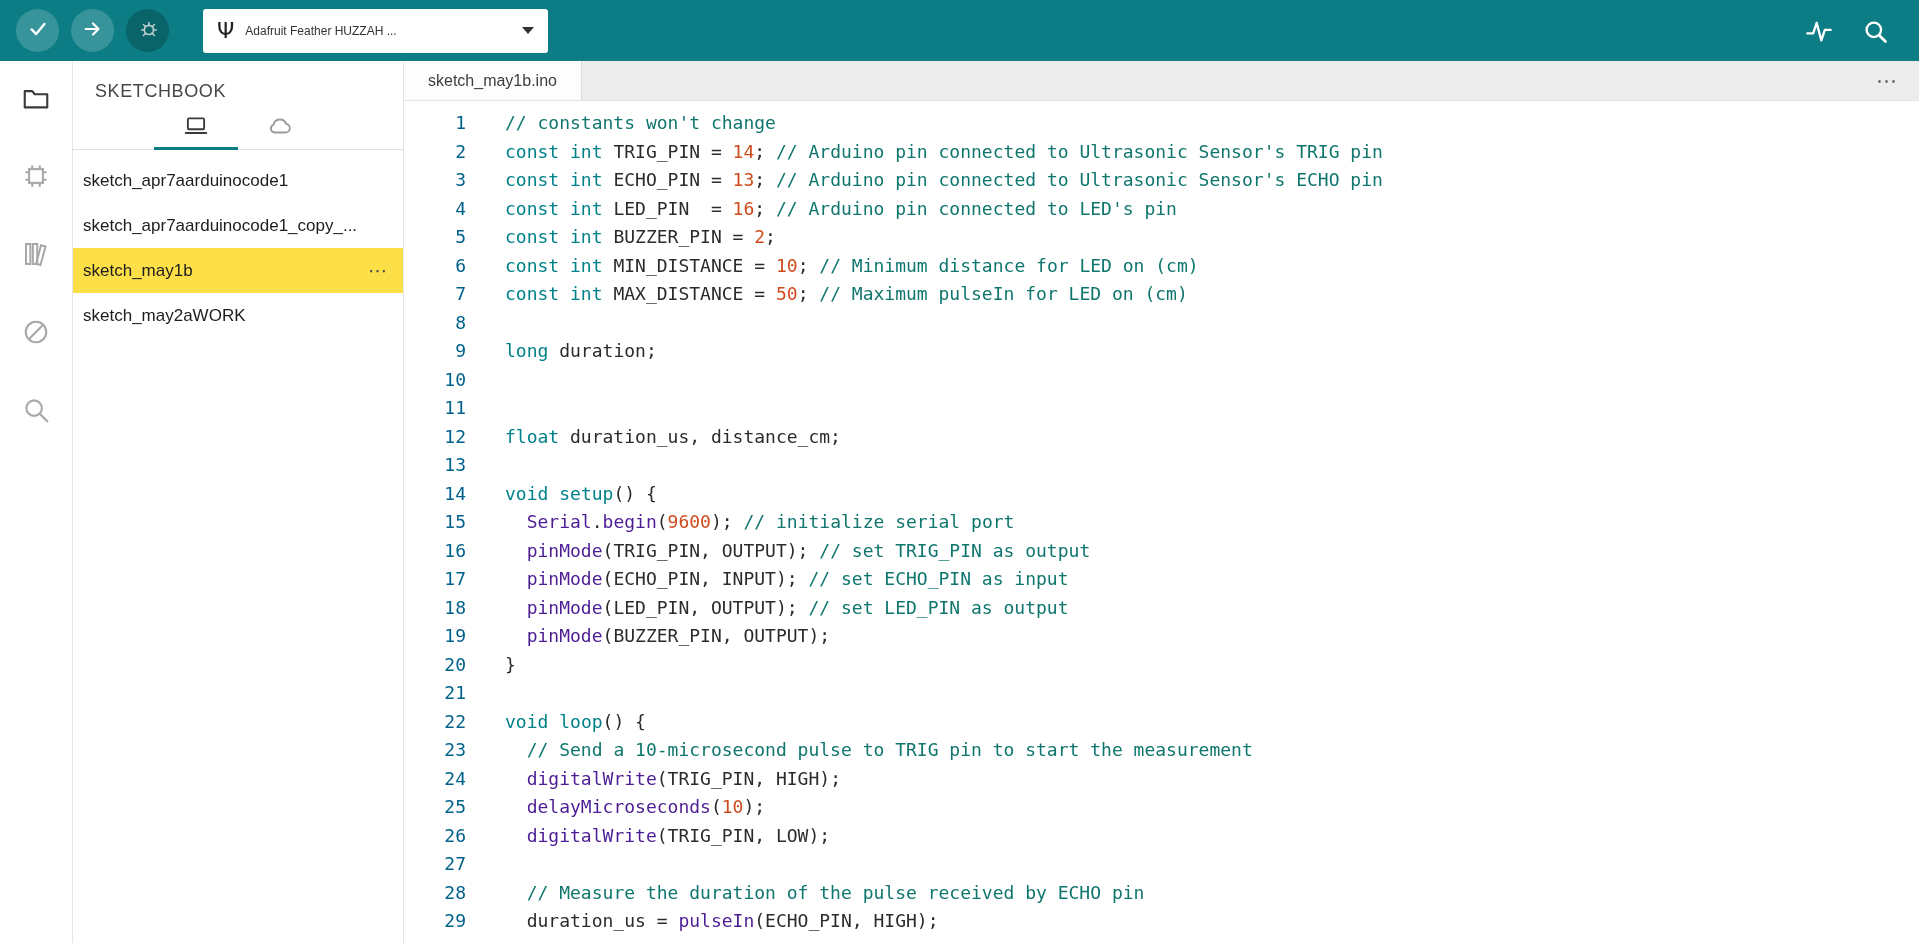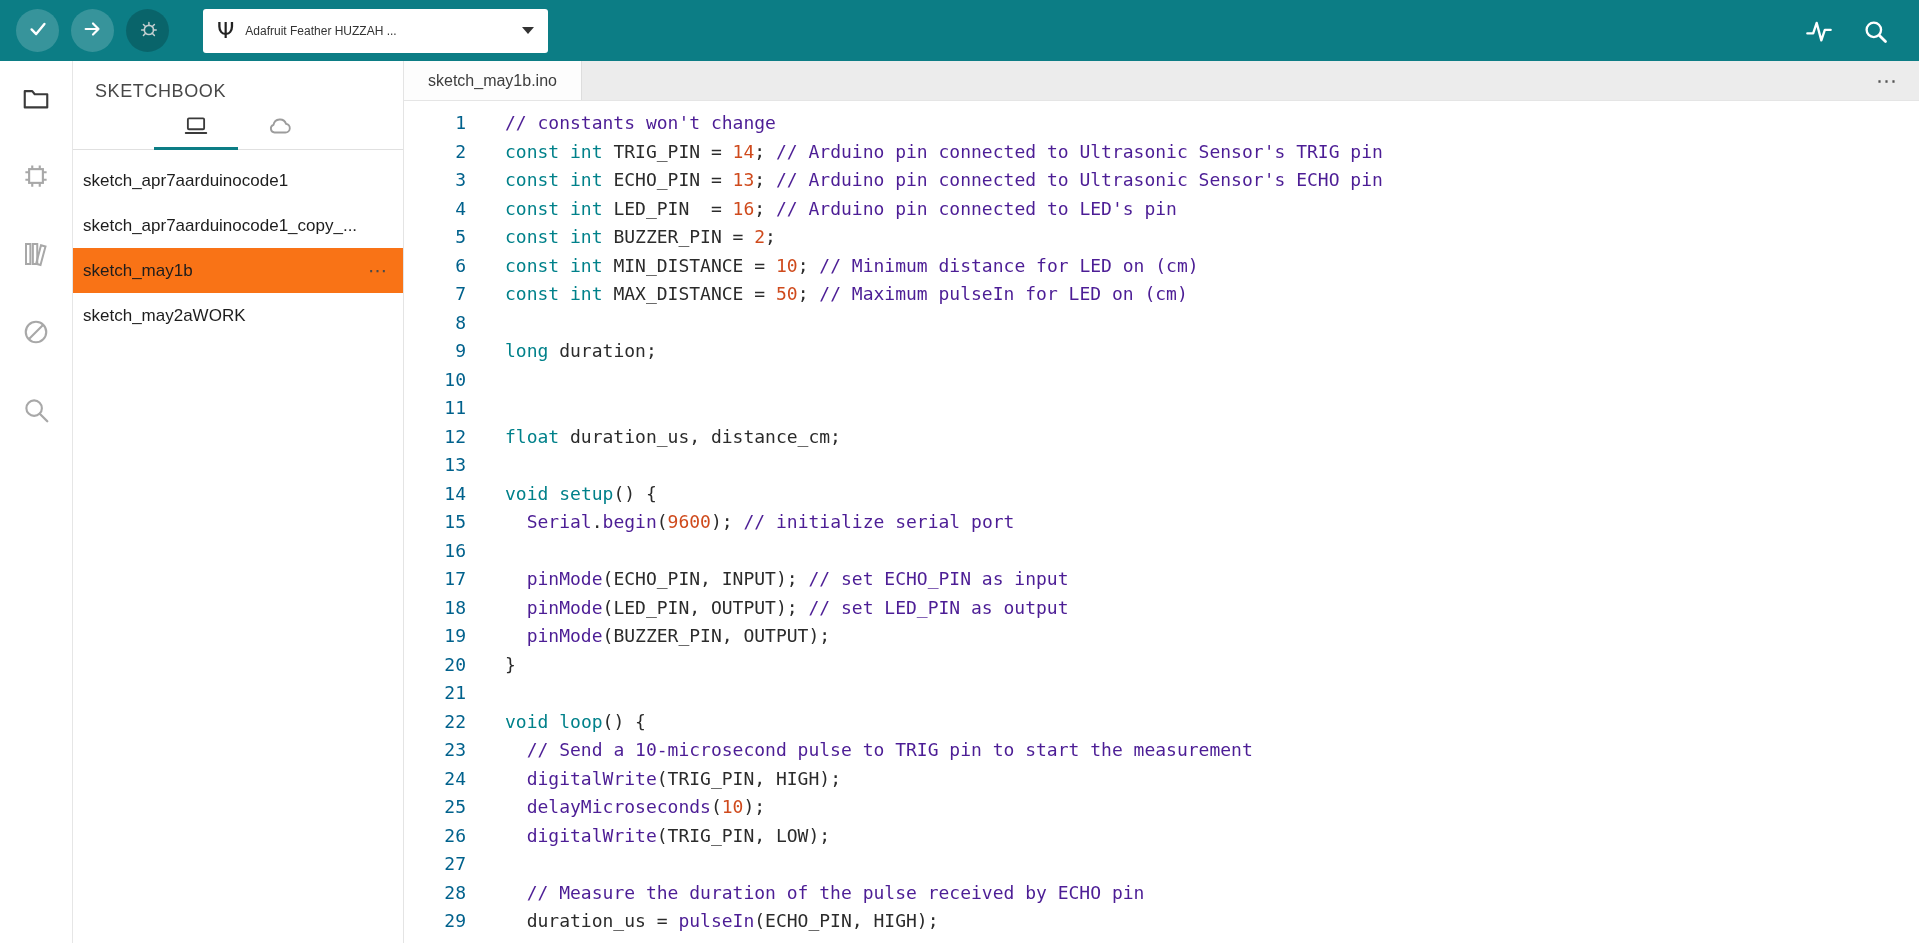--- a/index.html
+++ b/index.html
@@ -80,21 +80,21 @@
   }
   .sb-tab.active::after {
     content:""; position:absolute; bottom:-1px; left:0; right:0;
     height:3px; background:#0c7d85;
   }
   .sk-list { padding-top:8px; }
   .sk-item {
     height:45px; display:flex; align-items:center;
     padding:0 16px 0 10px; font-size:17px; color:#1d1d1d; cursor:pointer;
   }
-  .sk-item.selected { background:#f97316; }
+  .sk-item.selected { background:#fde047; }
   .sk-label { white-space:nowrap; overflow:hidden; text-overflow:ellipsis; }
   .sk-menu { margin-left:auto; color:#4a4a4a; font-size:19px; line-height:1; }
 
   
   .editor { flex:1; min-width:0; display:flex; flex-direction:column; }
   .tabbar {
     height:40px; background:#ececec; flex:none;
     display:flex; align-items:stretch;
     border-bottom:1px solid #e5e5e5;
   }
@@ -115,21 +115,21 @@
   }
   .code-row { display:flex; white-space:pre; }
   .ln {
     width:62px; flex:none; text-align:right;
     color:#00618c; user-select:none;
   }
   .cl { padding-left:39px; white-space:pre; color:#2b2b2b; }
   .tk-k { color:#00818a; }
   .tk-f { color:#4c1d95; }
   .tk-n { color:#cf4a1c; }
-  .tk-c { color:#4c1d95;margin-top:13px; }
+  .tk-c { color:#0f766e;margin-top:13px; }
   .tk-p { color:#2b2b2b; }
 </style>
 </head>
 <body>
 
 <header class="toolbar">
   <div class="tbtn primary">
     <span>
       <svg width="22" height="22" viewBox="0 0 24 24">
           <path d="M5 12.5l5 5 9-11" stroke="#ffffff" stroke-width="2.6" fill="none" stroke-linecap="round" stroke-linejoin="round"></path>
@@ -269,21 +269,21 @@
         <div class="code-row"><span class="ln">6</span><span class="cl"><span class="tk-k">const</span><span class="tk-p"> </span><span class="tk-k">int</span><span class="tk-p"> MIN_DISTANCE = </span><span class="tk-n">10</span><span class="tk-p">; </span><span class="tk-c">// Minimum distance for LED on (cm)</span></span></div>
         <div class="code-row"><span class="ln">7</span><span class="cl"><span class="tk-k">const</span><span class="tk-p"> </span><span class="tk-k">int</span><span class="tk-p"> MAX_DISTANCE = </span><span class="tk-n">50</span><span class="tk-p">; </span><span class="tk-c">// Maximum pulseIn for LED on (cm)</span></span></div>
         <div class="code-row"><span class="ln">8</span><span class="cl"></span></div>
         <div class="code-row"><span class="ln">9</span><span class="cl"><span class="tk-k">long</span><span class="tk-p"> duration;</span></span></div>
         <div class="code-row"><span class="ln">10</span><span class="cl"></span></div>
         <div class="code-row"><span class="ln">11</span><span class="cl"></span></div>
         <div class="code-row"><span class="ln">12</span><span class="cl"><span class="tk-k">float</span><span class="tk-p"> duration_us, distance_cm;</span></span></div>
         <div class="code-row"><span class="ln">13</span><span class="cl"></span></div>
         <div class="code-row"><span class="ln">14</span><span class="cl"><span class="tk-k">void</span><span class="tk-p"> </span><span class="tk-k">setup</span><span class="tk-p">() {</span></span></div>
         <div class="code-row"><span class="ln">15</span><span class="cl"><span class="tk-p">  </span><span class="tk-f">Serial</span><span class="tk-p">.</span><span class="tk-f">begin</span><span class="tk-p">(</span><span class="tk-n">9600</span><span class="tk-p">); </span><span class="tk-c">// initialize serial port</span></span></div>
-        <div class="code-row"><span class="ln">16</span></div>
+        <div class="code-row"><span class="ln">16</span><span class="cl"><span class="tk-p">  </span><span class="tk-f">pinMode</span><span class="tk-p">(TRIG_PIN, OUTPUT); </span><span class="tk-c">// set TRIG_PIN as output</span></span></div>
         <div class="code-row"><span class="ln">17</span><span class="cl"><span class="tk-p">  </span><span class="tk-f">pinMode</span><span class="tk-p">(ECHO_PIN, INPUT); </span><span class="tk-c">// set ECHO_PIN as input</span></span></div>
         <div class="code-row"><span class="ln">18</span><span class="cl"><span class="tk-p">  </span><span class="tk-f">pinMode</span><span class="tk-p">(LED_PIN, OUTPUT); </span><span class="tk-c">// set LED_PIN as output</span></span></div>
         <div class="code-row"><span class="ln">19</span><span class="cl"><span class="tk-p">  </span><span class="tk-f">pinMode</span><span class="tk-p">(BUZZER_PIN, OUTPUT);</span></span></div>
         <div class="code-row"><span class="ln">20</span><span class="cl"><span class="tk-p">}</span></span></div>
         <div class="code-row"><span class="ln">21</span><span class="cl"></span></div>
         <div class="code-row"><span class="ln">22</span><span class="cl"><span class="tk-k">void</span><span class="tk-p"> </span><span class="tk-k">loop</span><span class="tk-p">() {</span></span></div>
         <div class="code-row"><span class="ln">23</span><span class="cl"><span class="tk-p">  </span><span class="tk-c">// Send a 10-microsecond pulse to TRIG pin to start the measurement</span></span></div>
         <div class="code-row"><span class="ln">24</span><span class="cl"><span class="tk-p">  </span><span class="tk-f">digitalWrite</span><span class="tk-p">(TRIG_PIN, HIGH);</span></span></div>
         <div class="code-row"><span class="ln">25</span><span class="cl"><span class="tk-p">  </span><span class="tk-f">delayMicroseconds</span><span class="tk-p">(</span><span class="tk-n">10</span><span class="tk-p">);</span></span></div>
         <div class="code-row"><span class="ln">26</span><span class="cl"><span class="tk-p">  </span><span class="tk-f">digitalWrite</span><span class="tk-p">(TRIG_PIN, LOW);</span></span></div>

